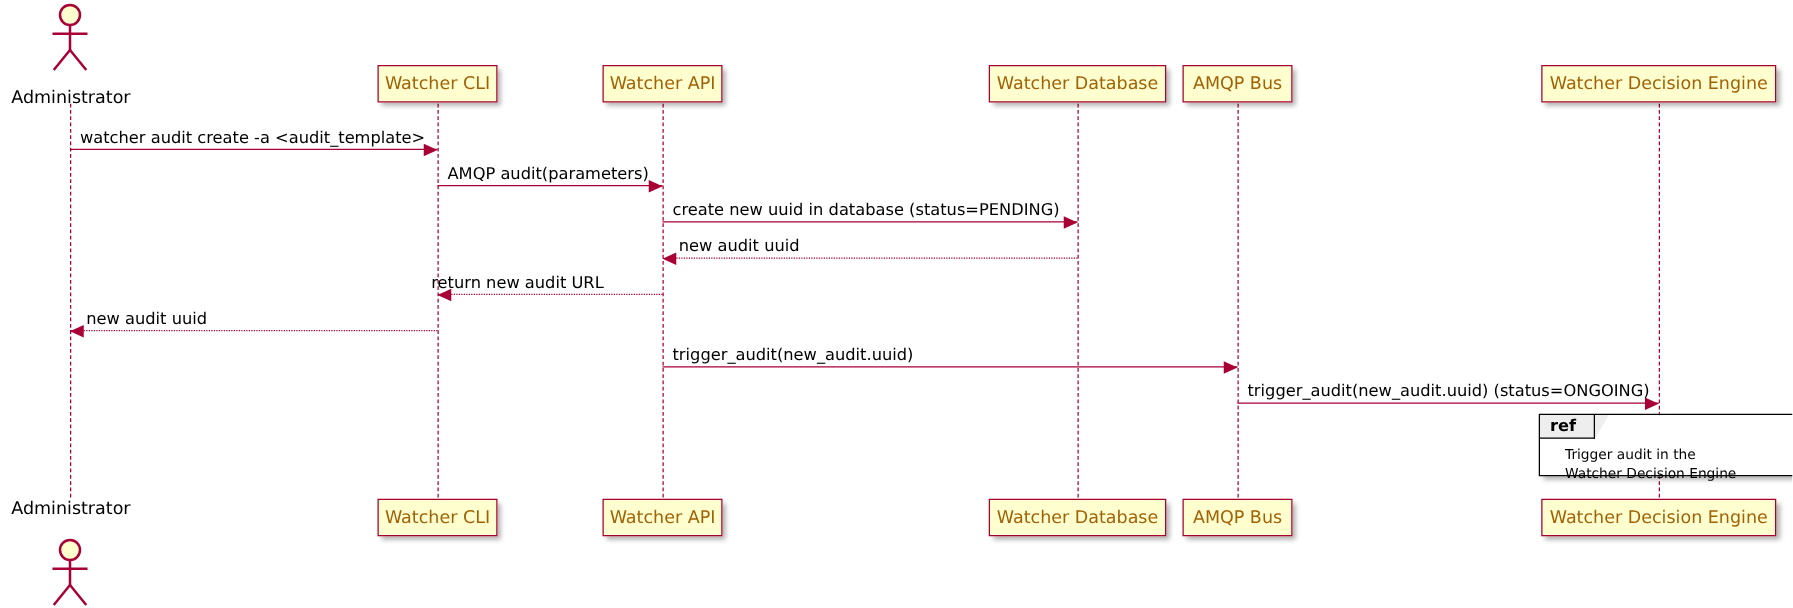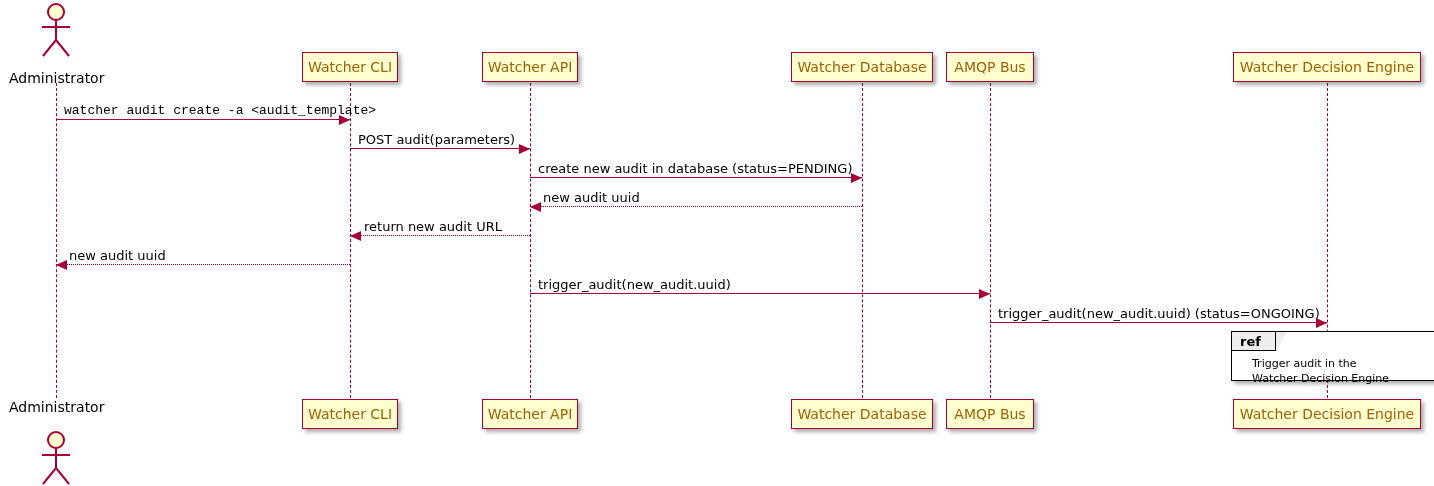--- a/index.html
+++ b/index.html
@@ -161,33 +161,33 @@
     <div class="participant" style="left: 482px; top: 52px; width: 96px; height: 30px;">Watcher API</div>
     <div class="participant" style="left: 482px; top: 399px; width: 96px; height: 30px;">Watcher API</div>
     <div class="participant" style="left: 791px; top: 52px; width: 142px; height: 30px;">Watcher Database</div>
     <div class="participant" style="left: 791px; top: 399px; width: 142px; height: 30px;">Watcher Database</div>
     <div class="participant" style="left: 946px; top: 52px; width: 88px; height: 30px;">AMQP Bus</div>
     <div class="participant" style="left: 946px; top: 399px; width: 88px; height: 30px;">AMQP Bus</div>
     <div class="participant" style="left: 1233px; top: 52px; width: 188px; height: 30px;">Watcher Decision Engine</div>
     <div class="participant" style="left: 1233px; top: 399px; width: 188px; height: 30px;">Watcher Decision Engine</div>
     <div class="msg-line" style="left: 56px; top: 119px; width: 294px;"></div>
     <div class="arrow-head right" style="left: 339px; top: 114.5px;"></div>
-    <div class="msg-label" style="left: 64px; top: 104px; font-family: Liberation Mono, monospace;">watcher audit create -a &lt;audit_template&gt;</div>
+    <div class="msg-label" style="left: 64px; top: 104px;">watcher audit create -a &lt;audit_template&gt;</div>
     <div class="msg-line" style="left: 350px; top: 148px; width: 180px;"></div>
     <div class="arrow-head right" style="left: 519px; top: 143.5px;"></div>
-    <div class="msg-label" style="left: 358px; top: 133px;">POST audit(parameters)</div>
+    <div class="msg-label" style="left: 358px; top: 133px;">AMQP audit(parameters)</div>
     <div class="msg-line" style="left: 530px; top: 177px; width: 332px;"></div>
     <div class="arrow-head right" style="left: 851px; top: 172.5px;"></div>
-    <div class="msg-label" style="left: 538px; top: 162px;">create new audit in database (status=PENDING)</div>
+    <div class="msg-label" style="left: 538px; top: 162px;">create new uuid in database (status=PENDING)</div>
     <div class="msg-line dotted" style="left: 530px; top: 206px; width: 332px;"></div>
     <div class="arrow-head left" style="left: 530px; top: 201.5px;"></div>
     <div class="msg-label" style="left: 543px; top: 191px;">new audit uuid</div>
     <div class="msg-line dotted" style="left: 350px; top: 235px; width: 180px;"></div>
     <div class="arrow-head left" style="left: 350px; top: 230.5px;"></div>
-    <div class="msg-label" style="left: 364px; top: 220px;">return new audit URL</div>
+    <div class="msg-label" style="left: 345px; top: 220px;">return new audit URL</div>
     <div class="msg-line dotted" style="left: 56px; top: 264px; width: 294px;"></div>
     <div class="arrow-head left" style="left: 56px; top: 259.5px;"></div>
     <div class="msg-label" style="left: 69px; top: 249px;">new audit uuid</div>
     <div class="msg-line" style="left: 530px; top: 293px; width: 460px;"></div>
     <div class="arrow-head right" style="left: 979px; top: 288.5px;"></div>
     <div class="msg-label" style="left: 538px; top: 278px;">trigger_audit(new_audit.uuid)</div>
     <div class="msg-line" style="left: 990px; top: 322px; width: 337px;"></div>
     <div class="arrow-head right" style="left: 1316px; top: 317.5px;"></div>
     <div class="msg-label" style="left: 998px; top: 307px;">trigger_audit(new_audit.uuid) (status=ONGOING)</div>
     <div class="ref-box" style="left: 1231px; top: 331px; width: 225px; height: 50px;">

